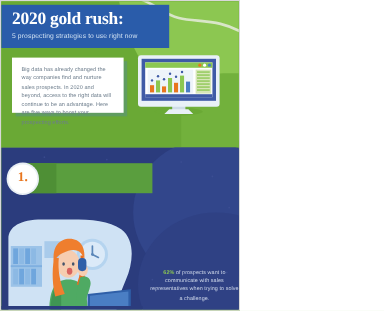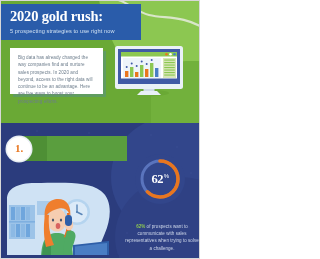--- a/index.html
+++ b/index.html
@@ -291,31 +291,20 @@
 
   <div class="step-row">
     <div class="step-band">
       <div class="step-band-head"></div>
     </div>
     <div class="step-badge">
       <span>1.</span>
     </div>
   </div>
 
-  <div class="donut-wrap">
-    <svg viewBox="0 0 52 52" width="52" height="52">
-      <circle cx="26" cy="26" r="25" fill="#32468b"></circle>
-      <circle cx="26" cy="26" r="18" fill="none" stroke="#5a74bd" stroke-width="3"></circle>
-      <circle cx="26" cy="26" r="18" fill="none" stroke="#e8761f" stroke-width="3.6" stroke-linecap="round" stroke-dasharray="70.1 43.0" transform="rotate(-90 26 26)"></circle>
-    </svg>
-    <div class="donut-pct">
-      <b>62</b>
-        <i>%</i>
-    </div>
-  </div>
 
   <div class="stat-caption">
     <b>62%</b><span> of prospects want to communicate with sales representatives when trying to solve a challenge.</span>
   </div>
 
   <svg class="scene" viewBox="0 0 118 81">
     <path d="M6 81 V20 C6 10, 16 4, 34 4 C64 4, 86 2, 100 12 C112 21, 110 40, 104 54 C98 68, 96 76, 96 81 Z" fill="#cfe2f4"></path>
     <g>
       <rect x="8" y="26" width="26" height="34" fill="#9cc3e8"></rect>
       <rect x="10" y="28" width="4" height="13" fill="#6fa6dd"></rect>

